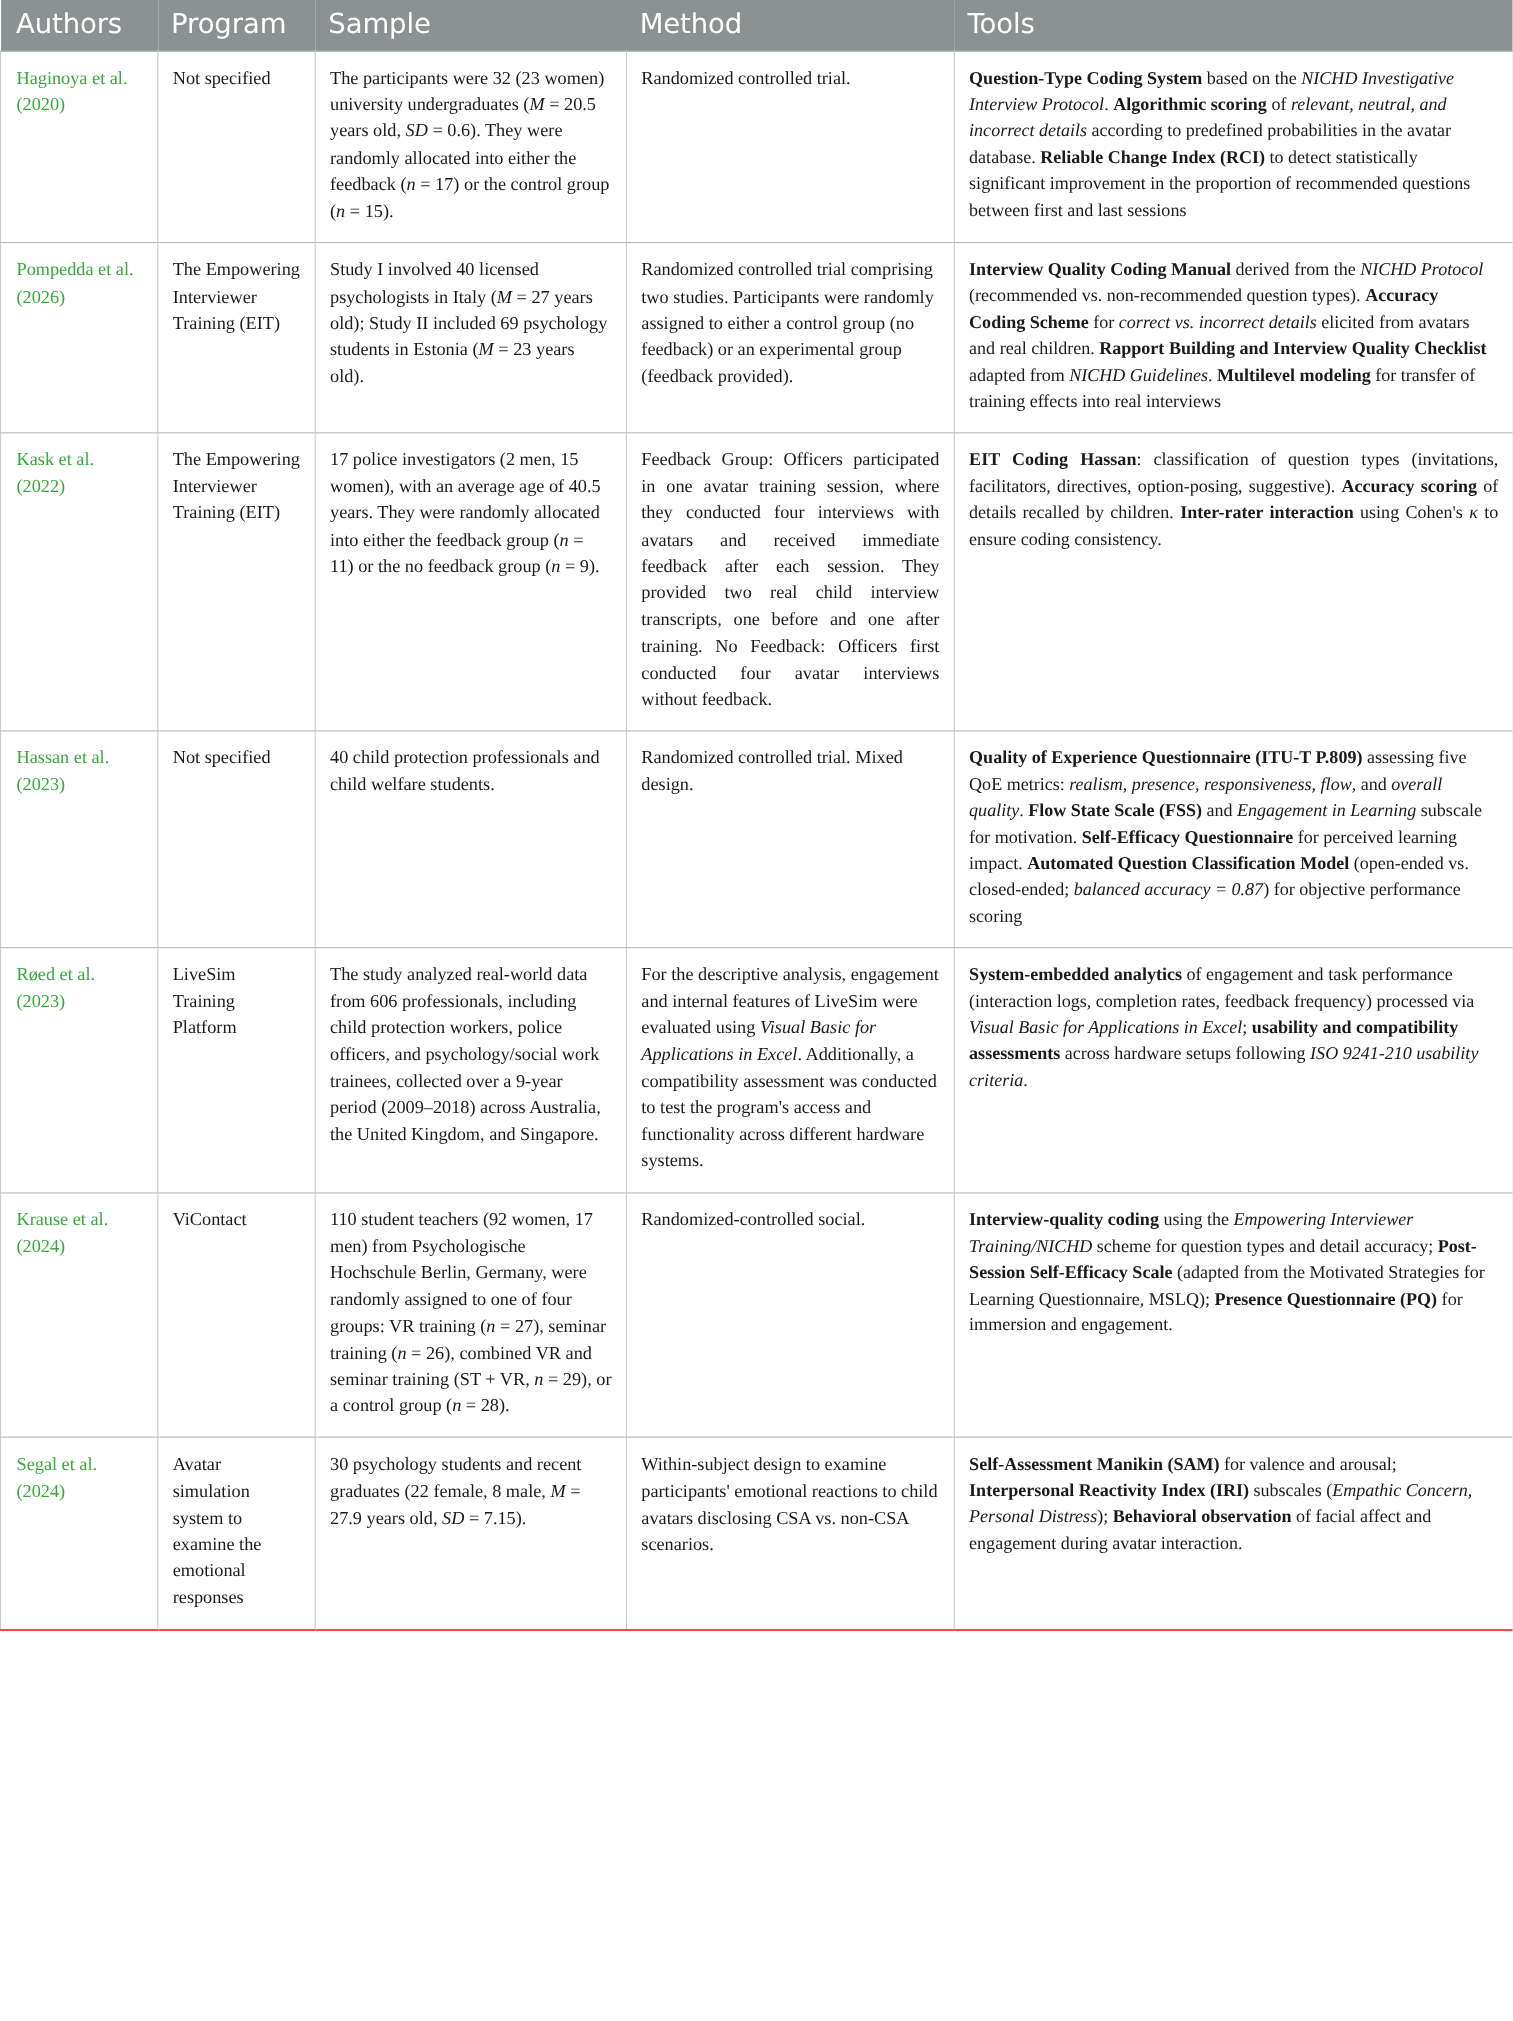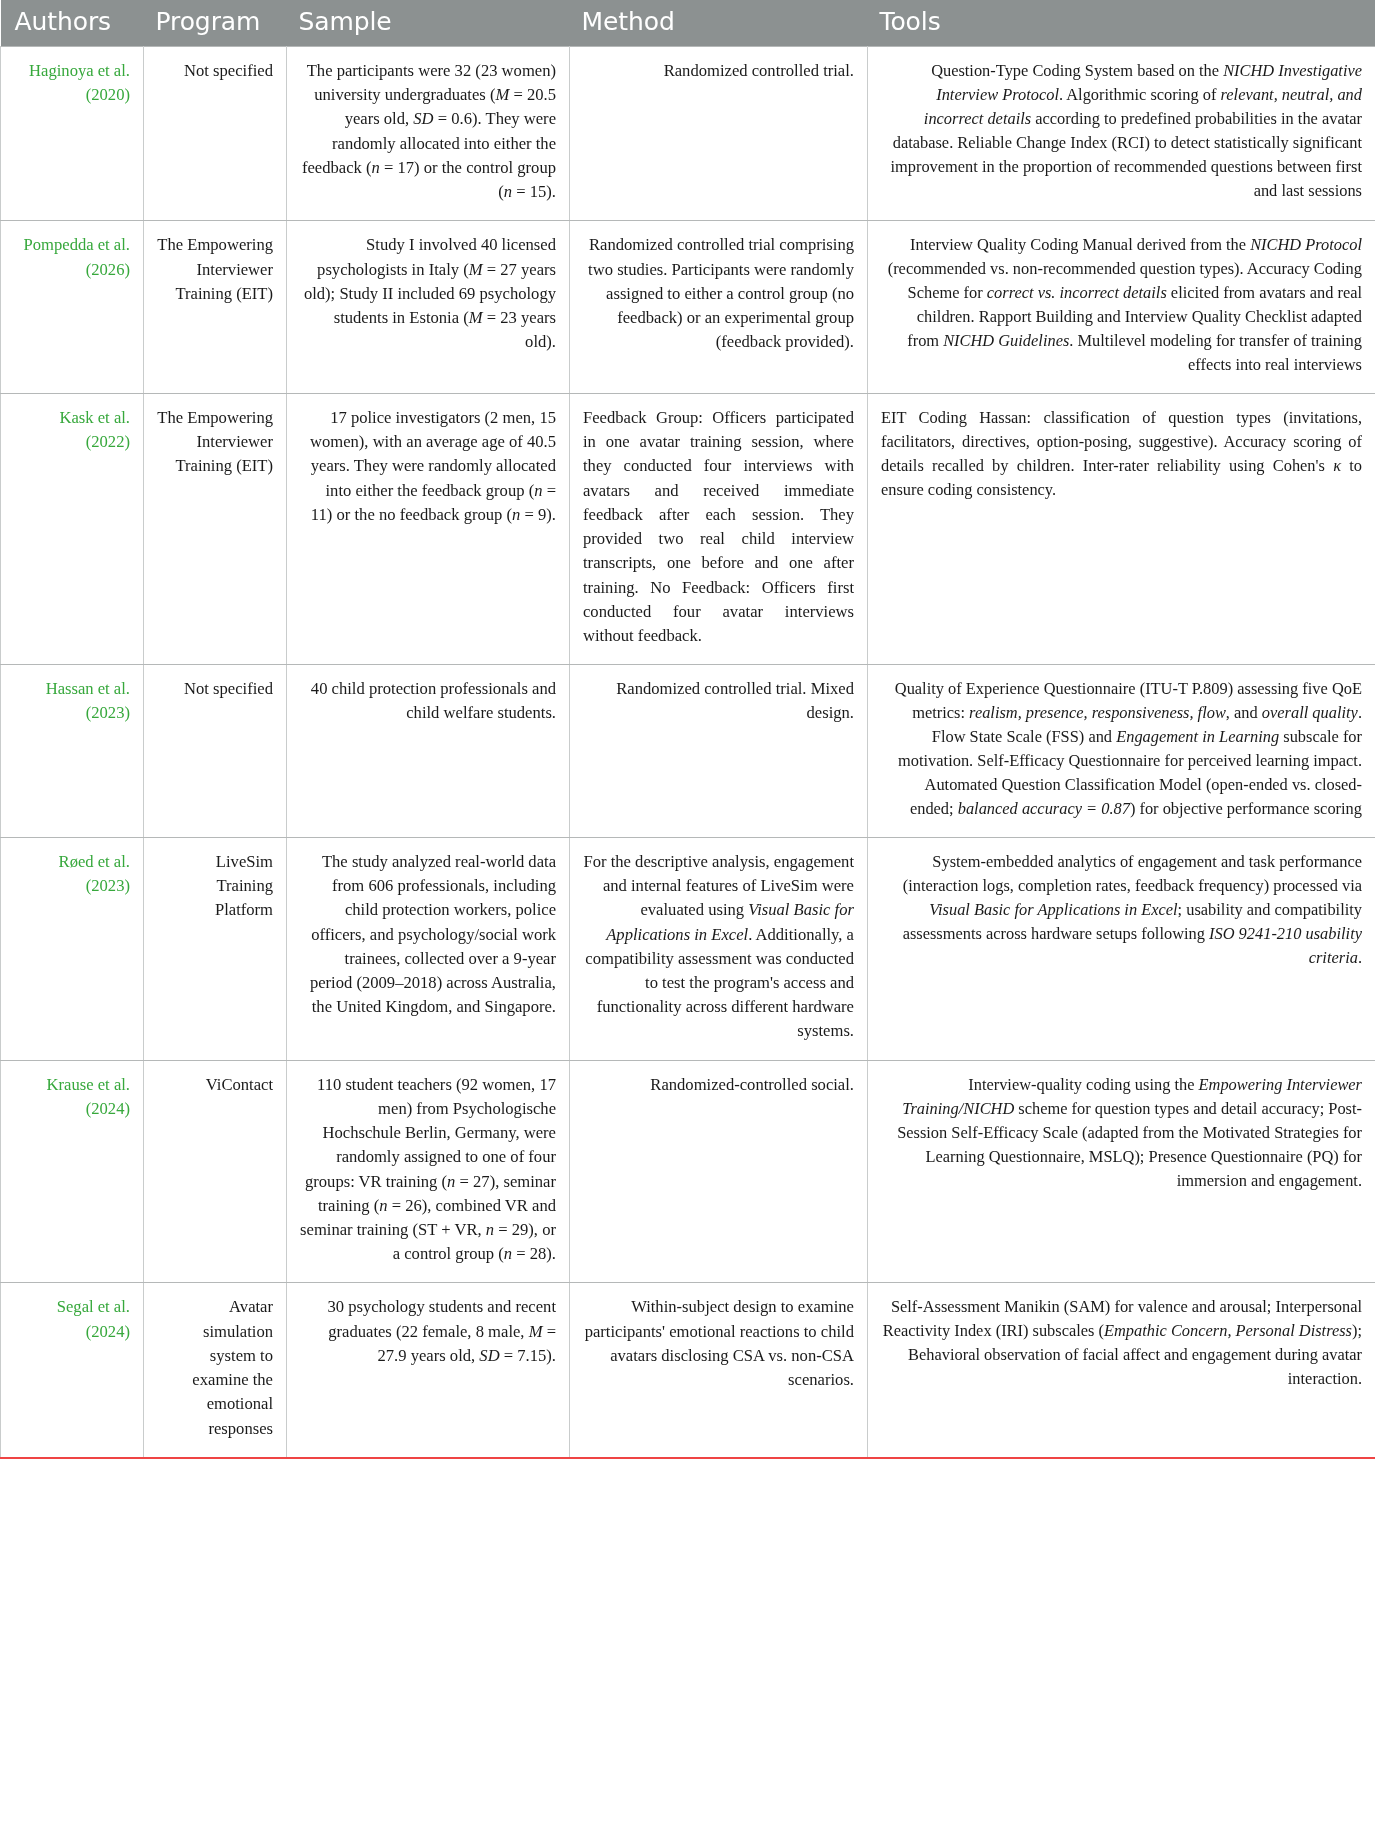--- a/index.html
+++ b/index.html
@@ -41,36 +41,36 @@
   thead th.h-authors { padding-left: 14px; }
 
   tbody td {
     border: 1px solid #c9cccc;
     border-top: 1px solid #b5b8b8;
     border-bottom: 1px solid #b5b8b8;
     padding: 12px 13px 16px 13px;
     vertical-align: top;
     font-size: 16.6px;
     line-height: 1.46;
-    text-align: right;
+    text-align: left;
     word-wrap: break-word;
     hyphens: none;
   }
   tbody tr:last-child td { border-bottom: 2px solid #ef4444; }
 
   td.cell-authors {
     color: #37a83c;
     padding-left: 14px;
   }
   td.cell-tools { font-size: 16.4px; }
 
   
   td.justify { text-align: justify; text-justify: inter-word; }
 
-  .b  { font-weight: normal; }
+  .b  { font-weight: bold; }
   .i  { font-style: italic; }
   .math { font-style: italic; }
 </style>
 </head>
 <body>
 
 <table id="study-table">
   <colgroup>
     <col class="c-authors">
       <col class="c-program">
@@ -103,21 +103,21 @@
       <td class="cell-sample">Study I involved 40 licensed psychologists in Italy (<span class="math">M</span> = 27 years old); Study II included 69 psychology students in Estonia (<span class="math">M</span> = 23 years old).</td>
       <td class="cell-method">Randomized controlled trial comprising two studies. Participants were randomly assigned to either a control group (no feedback) or an experimental group (feedback provided).</td>
       <td class="cell-tools"><span class="b">Interview Quality Coding Manual</span> derived from the <span class="i">NICHD Protocol</span> (recommended vs. non-recommended question types). <span class="b">Accuracy Coding Scheme</span> for <span class="i">correct vs. incorrect details</span> elicited from avatars and real children. <span class="b">Rapport Building and Interview Quality Checklist</span> adapted from <span class="i">NICHD Guidelines</span>. <span class="b">Multilevel modeling</span> for transfer of training effects into real interviews</td>
     </tr>
 
     <tr>
       <td class="cell-authors">Kask et al. (2022)</td>
       <td class="cell-program">The Empowering Interviewer Training (EIT)</td>
       <td class="cell-sample">17 police investigators (2 men, 15 women), with an average age of 40.5 years. They were randomly allocated into either the feedback group (<span class="math">n</span> = 11) or the no feedback group (<span class="math">n</span> = 9).</td>
       <td class="cell-method justify">Feedback Group: Officers participated in one avatar training session, where they conducted four interviews with avatars and received immediate feedback after each session. They provided two real child interview transcripts, one before and one after training. No Feedback: Officers first conducted four avatar interviews without feedback.</td>
-      <td class="cell-tools justify"><span class="b">EIT Coding Hassan</span>: classification of question types (invitations, facilitators, directives, option-posing, suggestive). <span class="b">Accuracy scoring</span> of details recalled by children. <span class="b">Inter-rater reliability</span> using Cohen's <span class="math">κ</span> to ensure coding consistency.</td>
+      <td class="cell-tools justify"><span class="b">EIT Coding Hassan</span>: classification of question types (invitations, facilitators, directives, option-posing, suggestive). <span class="b">Accuracy scoring</span> of details recalled by children. <span class="b">Inter-rater interaction</span> using Cohen's <span class="math">κ</span> to ensure coding consistency.</td>
     </tr>
 
     <tr>
       <td class="cell-authors">Hassan et al. (2023)</td>
       <td class="cell-program">Not specified</td>
       <td class="cell-sample">40 child protection professionals and child welfare students.</td>
       <td class="cell-method">Randomized controlled trial. Mixed design.</td>
       <td class="cell-tools"><span class="b">Quality of Experience Questionnaire (ITU-T P.809)</span> assessing five QoE metrics: <span class="i">realism, presence, responsiveness, flow</span>, and <span class="i">overall quality</span>. <span class="b">Flow State Scale (FSS)</span> and <span class="i">Engagement in Learning</span> subscale for motivation. <span class="b">Self-Efficacy Questionnaire</span> for perceived learning impact. <span class="b">Automated Question Classification Model</span> (open-ended vs. closed-ended; <span class="i">balanced accuracy = 0.87</span>) for objective performance scoring</td>
     </tr>
 

